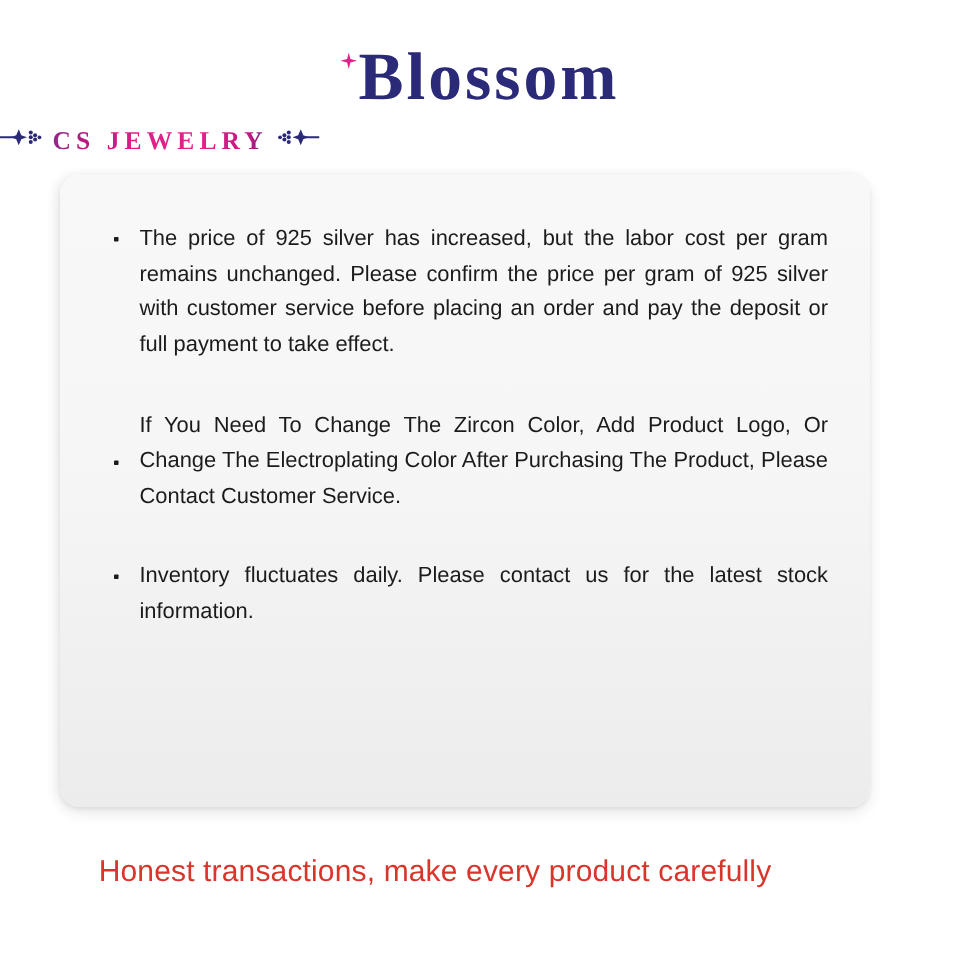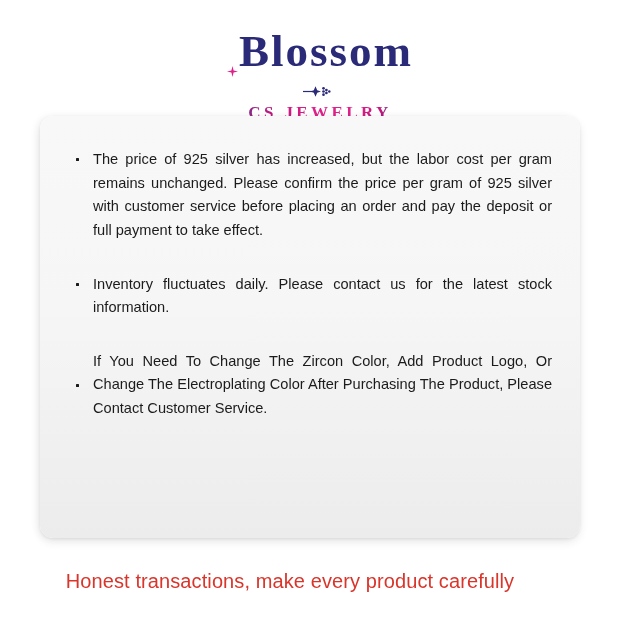--- a/index.html
+++ b/index.html
@@ -16,21 +16,21 @@
   }
 
   
   .logo-block {
     width: 640px;
     padding-top: 28px;
     text-align: center;
   }
   .brand-row {
     display: flex;
-    align-items: flex-end;
+    align-items: flex-start;
     justify-content: center;
     line-height: 1;
   }
   .brand-star {
     display: inline-block;
     width: 11px;
     height: 11px;
     margin-right: 1px;
     margin-top: 6px;
     flex: 0 0 auto;
@@ -43,21 +43,20 @@
     letter-spacing: 2.0px;
     line-height: 1.05;
     white-space: nowrap;
   }
 
   .sub-row {
     display: flex;
     align-items: center;
     justify-content: flex-start;
     margin-top: 9px;
-    flex-direction: column;
   }
   .orn {
     flex: 0 0 auto;
     display: block;
   }
   .orn-left { margin-right: 5px; }
   .orn-right { margin-left: 5px; transform: scaleX(-1); }
 
   .brand-sub {
     font-family: "Liberation Serif", "DejaVu Serif", serif;
@@ -187,26 +186,26 @@
 
 <div class="card">
   <ul class="note-list">
 
     <li class="note-item">
       <span class="dot dot-top"></span>
       <span>The price of 925 silver has increased, but the labor cost per gram remains unchanged. Please confirm the price per gram of 925 silver with customer service before placing an order and pay the deposit or full payment to take effect.</span>
     </li>
 
     <li class="note-item">
+      <span class="dot dot-middle"></span>
+      <span>If You Need To Change The Zircon Color, Add Product Logo, Or Change The Electroplating Color After Purchasing The Product, Please Contact Customer Service.</span>
+    </li>
+
+    <li class="note-item">
       <span class="dot dot-top"></span>
       <span>Inventory fluctuates daily. Please contact us for the latest stock information.</span>
     </li>
 
-    <li class="note-item">
-      <span class="dot dot-middle"></span>
-      <span>If You Need To Change The Zircon Color, Add Product Logo, Or Change The Electroplating Color After Purchasing The Product, Please Contact Customer Service.</span>
-    </li>
-
 
   </ul>
 </div>
 
 <div class="footer">Honest transactions, make every product carefully</div>
 
 </body></html>

